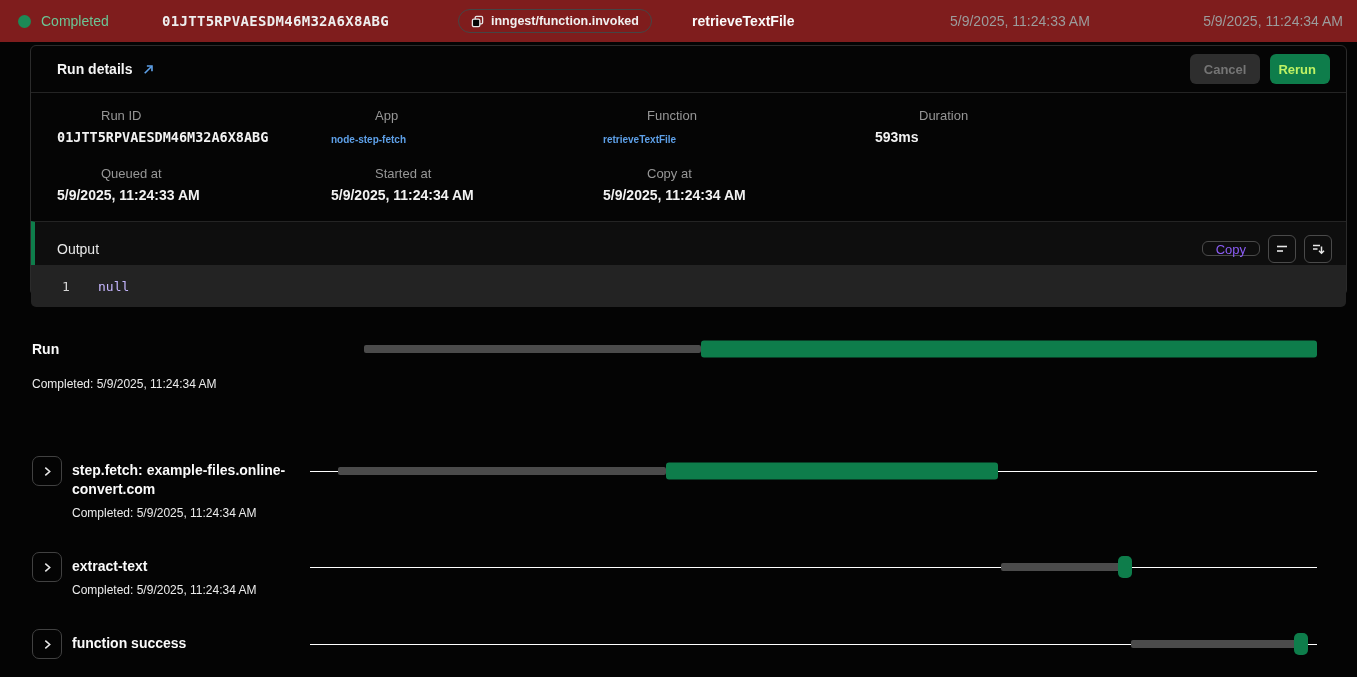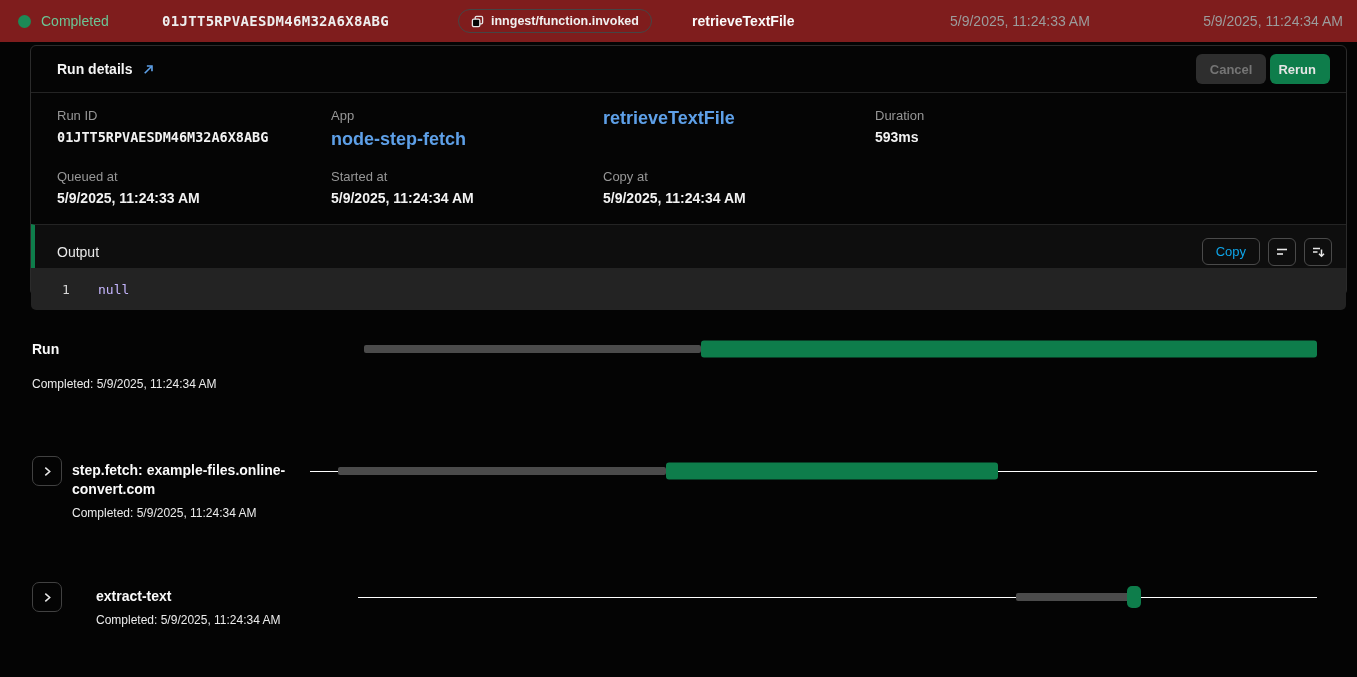--- a/index.html
+++ b/index.html
@@ -23,38 +23,38 @@
   .topbar-ts.right { text-align:right; padding-right:2px; }
 
   
   .panel { position:absolute; left:30px; top:45px; width:1317px; height:251px;
     border:1px solid #2b2b2b; border-radius:6px; background:#050505; }
   .panel-header { height:47px; display:flex; align-items:center; justify-content:space-between;
     padding:0 16px 0 26px; border-bottom:1px solid #242424; }
   .panel-title-wrap { display:flex; align-items:center; gap:10px; }
   .panel-title { font-size:14px; font-weight:700; color:#f5f5f5; }
   .ext-link { display:inline-flex; cursor:pointer; }
-  .actions { display:flex; gap:4px; }
+  .actions { display:flex; gap:10px; }
   .btn { height:30px; border-radius:6px; font-size:13px; font-weight:700; border:none;
     padding:0 14px; cursor:pointer; font-family:"Liberation Sans", sans-serif; }
   .btn-cancel { background:#2e2e2e; color:#757575; cursor:default; }
-  .btn-rerun  { background:#0e7d4b; color:#e5e5e5;padding-left:8px; }
+  .btn-rerun  { background:#0e7d4b; color:#bef264;padding-left:8px; }
 
   .detail-grid { display:grid; grid-template-columns:274px 272px 272px 1fr;
     row-gap:19px; padding:15px 0 18px 26px; }
-  .field-label { font-size:13px; color:#979797; margin-bottom:6px; }
+  .field-label { font-size:13px; color:#979797; margin-bottom:6px;margin-left:44px; }
   .field-value { font-size:14px; font-weight:700; color:#f2f2f2; }
   .field-value.mono { font-size:13.5px; }
-  .field-link { font-size:18px; font-weight:700; color:#5ea0e8; cursor:pointer; text-decoration:none; }
+  .field-link { font-size:10px; font-weight:700; color:#5ea0e8; cursor:pointer; text-decoration:none; }
 
   .output-header { height:44px; display:flex; align-items:center; border-top:1px solid #242424;
     border-left:4px solid #0e7d4b; background:#0e0e0e; padding:10px 14px 0 22px; }
   .output-title { flex:1; font-size:14px; color:#e8e8e8; }
-  .pill-btn { height:27px; padding:0 13px; border:1px solid #4a4a4a; border-radius:6px;
-    background:transparent; color:#0ea5e9; font-size:13px; cursor:pointer;
+  .pill-btn { height:15px; padding:0 13px; border:1px solid #4a4a4a; border-radius:6px;
+    background:transparent; color:#8b5cf6; font-size:13px; cursor:pointer;
     font-family:"Liberation Sans", sans-serif; }
   .icon-btn { width:28px; height:28px; margin-left:8px; border:1px solid #4a4a4a; border-radius:6px;
     background:transparent; display:inline-flex; align-items:center; justify-content:center; cursor:pointer; }
 
   .code-block { height:42px; background:#232323; border-radius:0 0 5px 5px;
     display:flex; align-items:center; font-size:13px; }
   .code-ln { width:30px; text-align:center; margin-left:20px; color:#d6d6d6;
     font-family:"DejaVu Sans Mono", monospace; }
   .code-token { margin-left:17px; color:#c4b5fd; font-family:"DejaVu Sans Mono", monospace; }
 
@@ -67,21 +67,21 @@
   .seg { position:absolute; top:50%; }
   .seg-gray { height:8px; transform:translateY(-50%); background:#4b4b4b; border-radius:2px; }
   .seg-green { height:17px; transform:translateY(-50%); background:#0e7d4b; border-radius:3px; }
   .seg-green.pill { height:22px; border-radius:5px; }
 
   .run-row { display:flex; align-items:center;gap:44px; }
   .run-label { width:288px; font-size:14px; font-weight:700; color:#fafafa; }
   .run-completed { margin-top:13px; font-size:12px; color:#ececec; }
 
   .step-row { display:flex; align-items:flex-start; margin-top:42px; }
-  .step-row.gap-lg { margin-top:62px;gap:24px; }
+  .step-row.gap-lg { margin-top:32px; }
   .expand-btn { width:30px; height:30px; border:1px solid #414141; border-radius:7px;
     background:transparent; display:inline-flex; align-items:center; justify-content:center;
     cursor:pointer; flex:0 0 auto; }
   .step-info { width:248px; padding-left:10px; }
   .step-name { font-size:14px; font-weight:700; color:#fafafa; line-height:19px;
     padding-top:5px; max-width:232px; }
   .step-completed { font-size:12px; color:#ececec; margin-top:7px; }
   .step-row .bar-zone { margin-top:0; }
   .trace-spacer { height:23px; }
 </style>
@@ -128,20 +128,21 @@
   <div class="detail-grid">
     <div>
       <div class="field-label">Run ID</div>
       <div class="field-value mono">01JTT5RPVAESDM46M32A6X8ABG</div>
     </div>
     <div>
       <div class="field-label">App</div>
       <a class="field-link">node-step-fetch</a>
     </div>
     <div>
+      <div class="field-label">Function</div>
       <a class="field-link">retrieveTextFile</a>
     </div>
     <div>
       <div class="field-label">Duration</div>
       <div class="field-value">593ms</div>
     </div>
     <div>
       <div class="field-label">Queued at</div>
       <div class="field-value">5/9/2025, 11:24:33 AM</div>
     </div>

